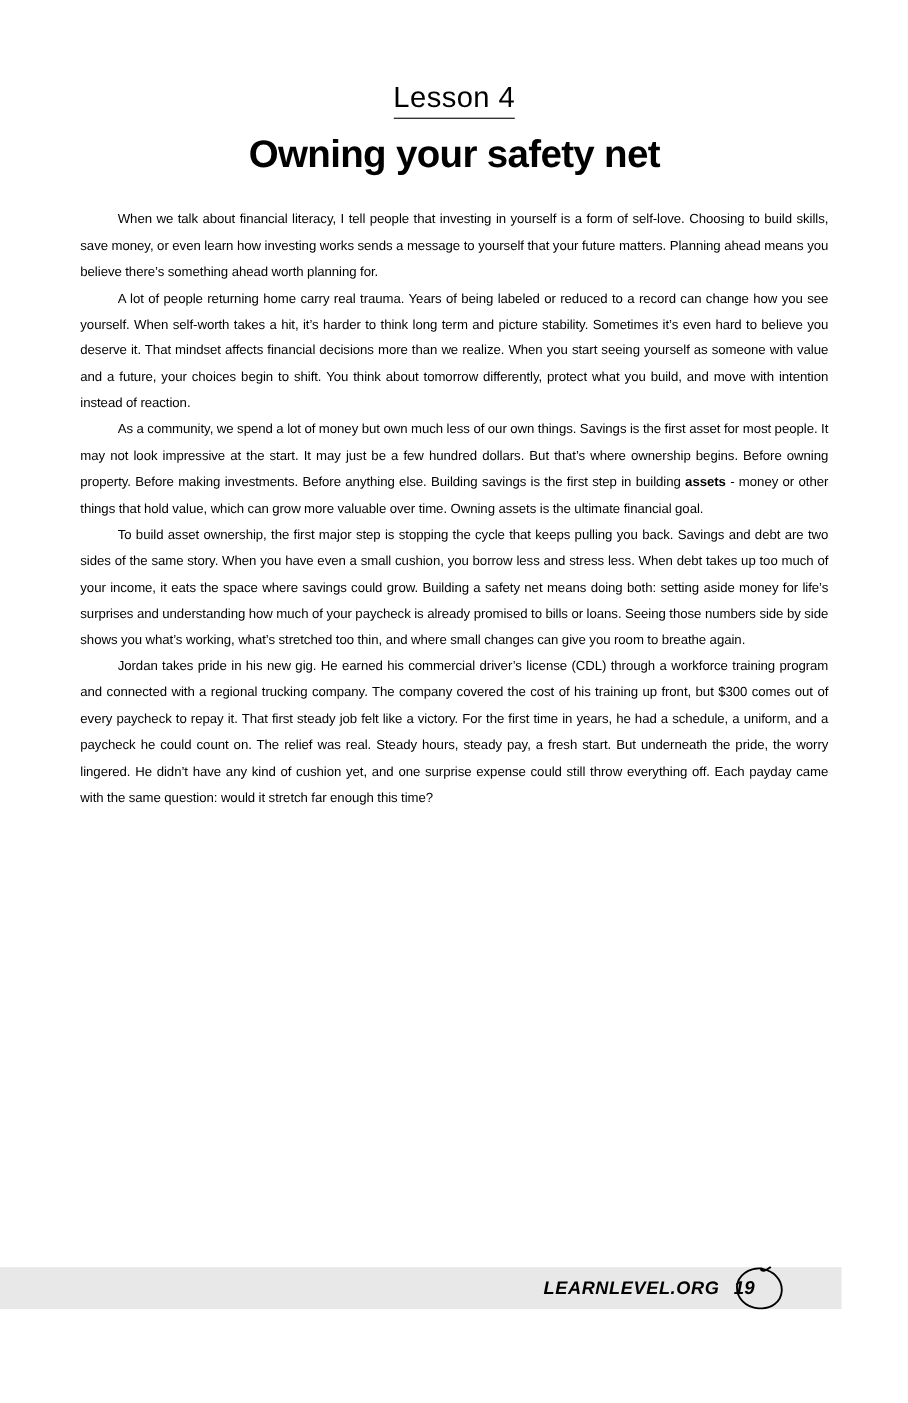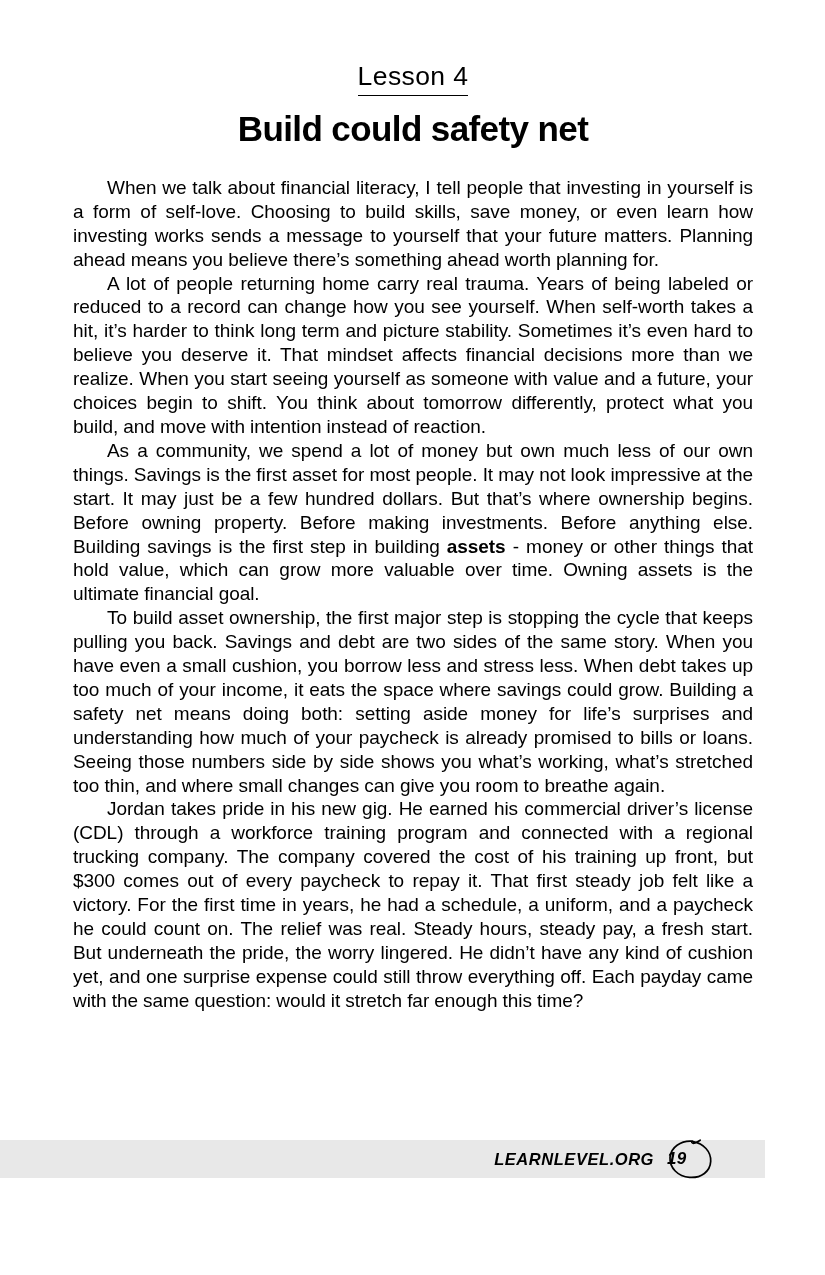--- a/index.html
+++ b/index.html
@@ -11,21 +11,21 @@
     height: 1275px;
     background: #ffffff;
     font-family: "Liberation Sans", sans-serif;
     color: #000000;
     position: relative;
     overflow: hidden;
   }
 
   .page {
     position: absolute;
-    left: 0; top: 0;
+    left: 0; top: 12px;
     width: 825px;
     height: 1074px;
   }
 
   .content {
     position: absolute;
     left: 73px;
     top: 62px;
     width: 680px;
   }
@@ -62,21 +62,21 @@
     line-height: 1.2;
     margin: 34px 0 22px 0;
   }
 
   
   .body-block {
     margin-top: 27px;
   }
   p.para {
     margin: 0;
-    font-size: 19px;
+    font-size: 12px;
     line-height: 23.9px;
     text-align: justify;
     text-indent: 34px;
     hyphens: manual;
     letter-spacing: -0.05px;
     word-spacing: -0.1px;
   }
   p.para + p.para {
     margin-top: 0;
   }
@@ -140,21 +140,21 @@
 <body>
 
 <div class="page">
 
   <div class="content">
 
     <div class="lesson-eyebrow">
       <span class="u">Lesson 4</span>
     </div>
 
-    <h1 class="lesson-title">Build could safety net</h1>
+    <h1 class="lesson-title">Owning your safety net</h1>
 
     <div class="body-block">
       <p class="para">When we talk about financial literacy, I tell people that investing in yourself is a form of self-love. Choosing to build skills, save money, or even learn how investing works sends a message to yourself that your future matters. Planning ahead means you believe there’s something ahead worth planning for.</p>
       <p class="para">A lot of people returning home carry real trauma. Years of being labeled or reduced to a record can change how you see yourself. When self-worth takes a hit, it’s harder to think long term and picture stability. Sometimes it’s even hard to believe you deserve it. That mindset affects financial decisions more than we realize. When you start seeing yourself as someone with value and a future, your choices begin to shift. You think about tomorrow differently, protect what you build, and move with intention instead of reaction.</p>
       <p class="para"><span>As a community, we spend a lot of money but own much less of our own things. Savings is the first asset for most people. It may not look impressive at the start. It may just be a few hundred dollars. But that’s where ownership begins. Before owning property. Before making investments. Before anything else. Building savings is the first step in building </span><b>assets</b><span> - money or other things that hold value, which can grow more valuable over time. Owning assets is the ultimate financial goal.</span></p>
       <p class="para">To build asset ownership, the first major step is stopping the cycle that keeps pulling you back. Savings and debt are two sides of the same story. When you have even a small cushion, you borrow less and stress less. When debt takes up too much of your income, it eats the space where savings could grow. Building a safety net means doing both: setting aside money for life’s surprises and understanding how much of your paycheck is already promised to bills or loans. Seeing those numbers side by side shows you what’s working, what’s stretched too thin, and where small changes can give you room to breathe again.</p>
     </div>
 
 
     <div class="body-block" style="margin-top:0">

